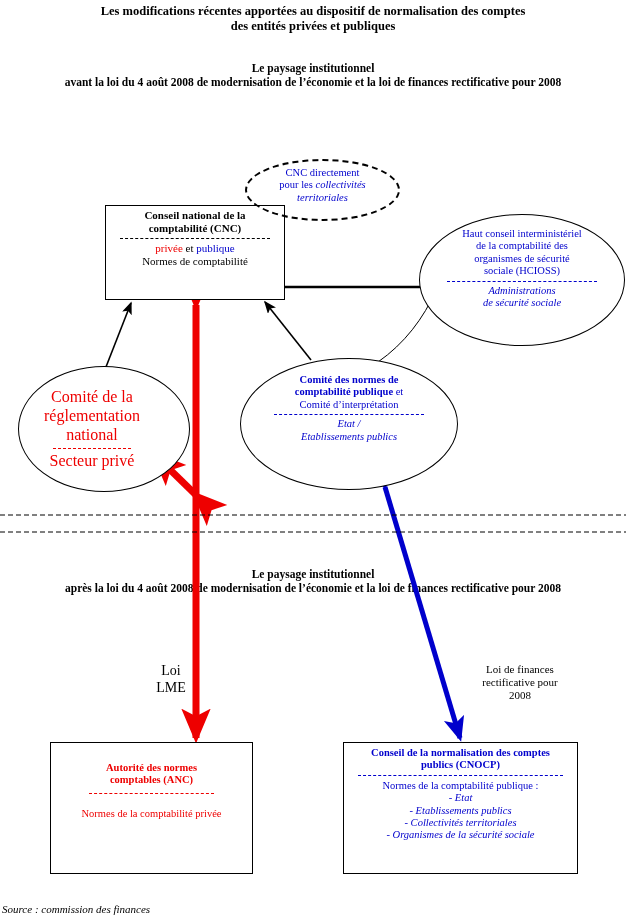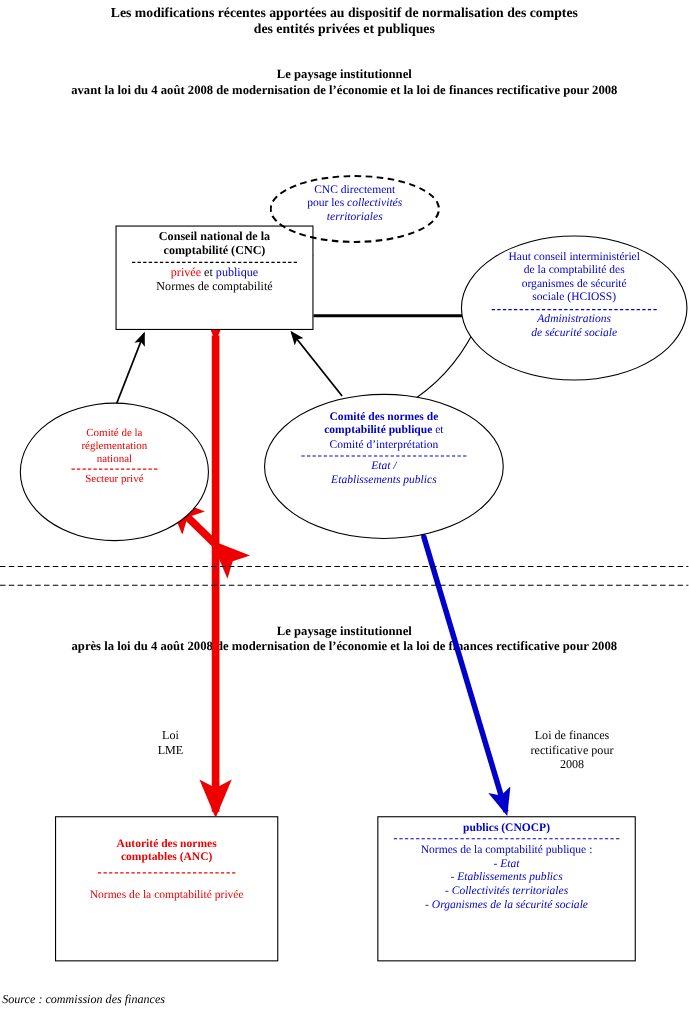--- a/index.html
+++ b/index.html
@@ -63,21 +63,21 @@
   }
   #hciosc-text{left:425px;top:228px;width:194px;font-size:10.5px;color:#0000cc;}
   #hciosc-text .divider{width:150px;}
 
   
   #crc-ell{
     position:absolute;left:18px;top:366px;width:172px;height:126px;
     border:1px solid #000;border-radius:50%;background:#fff;
     box-sizing:border-box;
   }
-  #crc-text{left:24px;top:388px;width:160px;font-size:10px;color:#ee0000;text-align:center;}
+  #crc-text{left:12px;top:388px;width:160px;font-size:16px;color:#ee0000;text-align:center;}
   #crc-text .divider{width:78px;}
 
   
   #cnc-norm-ell{
     position:absolute;left:240px;top:358px;width:218px;height:132px;
     border:1px solid #000;border-radius:50%;background:#fff;
     box-sizing:border-box;
   }
   #cnc-norm-text{left:248px;top:374px;width:202px;font-size:10.5px;color:#0000cc;}
   #cnc-norm-text .divider{width:150px;}
@@ -91,21 +91,21 @@
   #anc-text .divider{width:125px;margin:6px auto 14px auto;}
 
   #cnocp-box{
     position:absolute;left:343px;top:742px;width:235px;height:132px;
     border:1px solid #000;background:#fff;box-sizing:border-box;
   }
   #cnocp-text{left:345px;top:747px;width:231px;font-size:10.5px;color:#0000cc;}
   #cnocp-text .divider{width:205px;margin:3px auto 4px auto;}
 
   
-  #loi-lme-label{left:122px;top:663px;width:66px;font-size:11px;color:#000;}
+  #loi-lme-label{left:138px;top:663px;width:66px;font-size:14px;color:#000;}
   #lfr-label{left:455px;top:663px;width:130px;font-size:11px;color:#000;}
 
   
   #source{
     position:absolute;left:2px;top:903px;width:320px;
     font-size:11px;font-style:italic;text-align:left;color:#000;
   }
 </style>
 </head>
 <body>
@@ -215,20 +215,21 @@
   <div id="anc-box"></div>
   <div class="txt" id="anc-text">
     <div class="node-title">Autorité des normes</div>
     <div class="node-title">comptables (ANC)</div>
     <div class="divider"></div>
     <div>Normes de la comptabilité privée</div>
   </div>
 
   <div id="cnocp-box"></div>
   <div class="txt" id="cnocp-text">
+    <div class="node-title">Conseil de la normalisation des comptes</div>
     <div class="node-title">publics (CNOCP)</div>
     <div class="divider"></div>
     <div>Normes de la comptabilité publique :</div>
     <div class="it">- Etat</div>
     <div class="it">- Etablissements publics</div>
     <div class="it">- Collectivités territoriales</div>
     <div class="it">- Organismes de la sécurité sociale</div>
   </div>
 
   <div class="txt" id="loi-lme-label">

